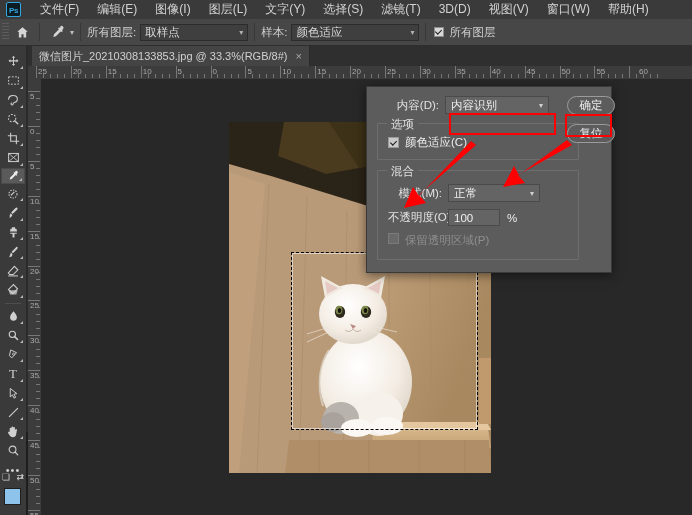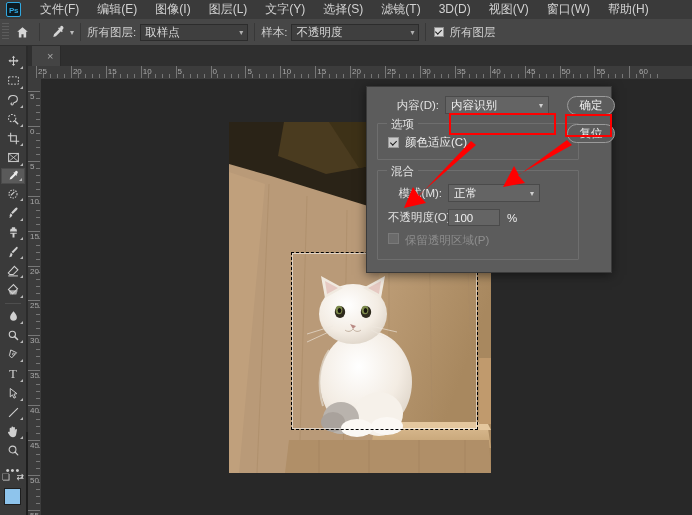--- a/index.html
+++ b/index.html
@@ -139,32 +139,33 @@
     <span class="tool-dd">▾</span>
     <div class="vdiv"></div>
     <div class="opt-label">所有图层:</div>
     <div class="opt-select" style="width:108px">
       <span>取样点</span>
       <span class="cv">▾</span>
     </div>
     <div class="vdiv"></div>
     <div class="opt-label">样本:</div>
     <div class="opt-select" style="width:128px">
-      <span>不透明度</span>
+      <span>颜色适应</span>
       <span class="cv">▾</span>
     </div>
     <div class="vdiv"></div>
     <div style="display:flex;align-items:center;margin-left:2px">
       <span class="chk-box"></span>
       <span class="opt-label">所有图层</span>
     </div>
   </div>
 
   <div class="tabbar">
     <div class="doctab">
+      <span>微信图片_20210308133853.jpg @ 33.3%(RGB/8#)</span>
       <span class="x">×</span>
     </div>
   </div>
 
   <div class="toolbar">
     <div class="tool">
         <svg width="13" height="13" viewBox="0 0 16 16">
           <path d="M8 1 6 3.4h1.4v3.2H4.2V5.2L1.8 7.2 4.2 9.3V7.9h3.2v3.2H6L8 13.4l2-2.3H8.6V7.9h3.2v1.4l2.4-2.1L11.8 5v1.6H8.6V3.4H10z" fill="#cfcfcf"></path>
         </svg>
         <i class="cor"></i>

